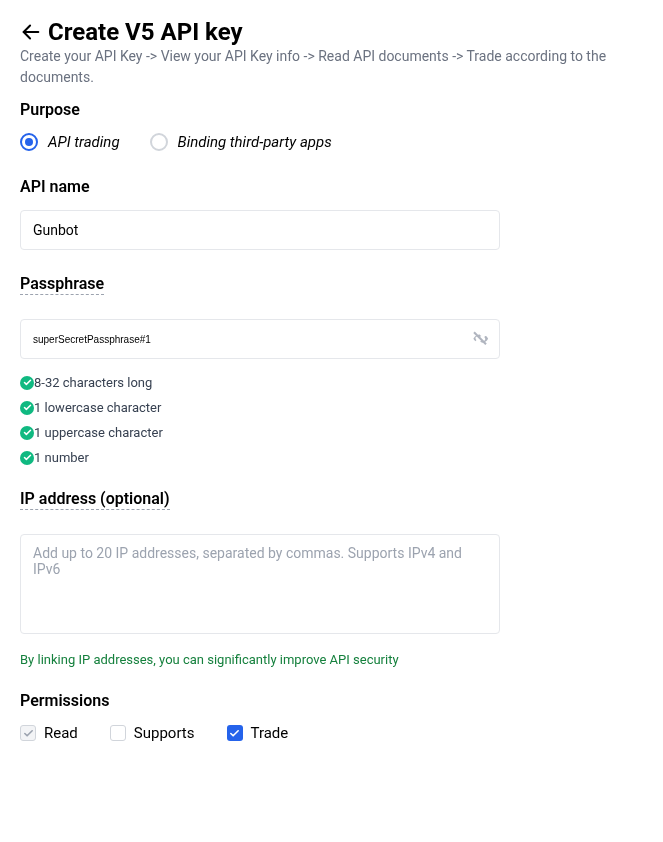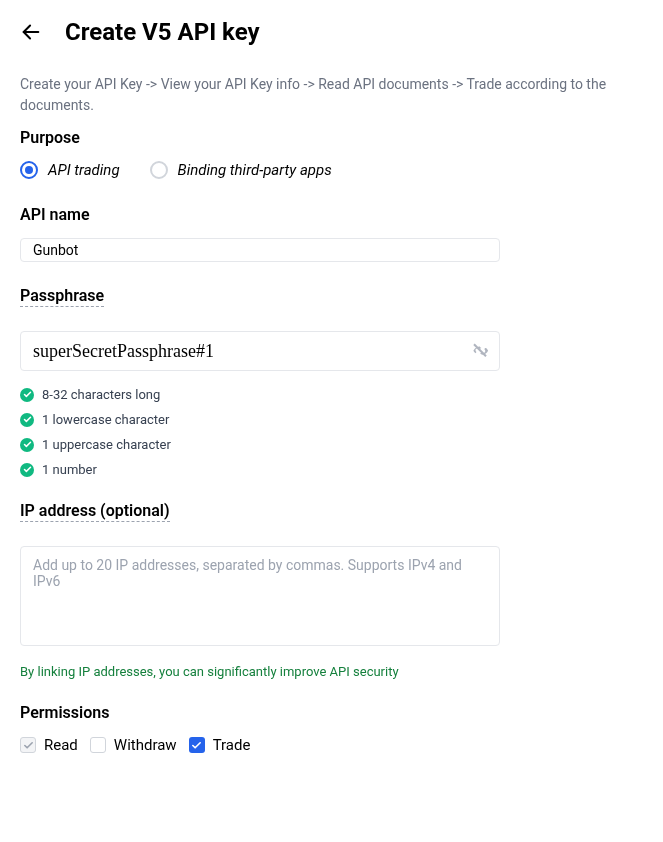--- a/index.html
+++ b/index.html
@@ -10,22 +10,21 @@
     body {
       font-family: -apple-system, BlinkMacSystemFont, "Segoe UI", Roboto, Helvetica, Arial, sans-serif;
       background: #fff;
       color: #000;
       padding: 18px 20px;
       width: 663px;
     }
     .header-row {
       display: flex;
       align-items: center;
-      gap: 23px;
-      margin-bottom: 28px;
+      gap: 6px;
     }
     .back-arrow {
       width: 22px;
       height: 22px;
       display: inline-flex;
       align-items: center;
       justify-content: center;
       cursor: pointer;
     }
     .back-arrow svg { width: 22px; height: 22px; }
@@ -82,21 +81,21 @@
       height: 8px;
       border-radius: 50%;
       background: #2563eb;
     }
     .radio-label {
       font-size: 15px;
       color: #000;
     }
     .text-input {
       width: 480px;
-      height: 24px;
+      height: 40px;
       border: 1px solid #e5e7eb;
       border-radius: 4px;
       padding: 0 12px;
       font-size: 14px;
       color: #000;
       font-family: inherit;
       outline: none;
     }
     .input-block { margin-bottom: 24px; }
     .pass-wrapper {
@@ -106,41 +105,40 @@
       border-radius: 4px;
       display: flex;
       align-items: center;
       padding-right: 10px;
     }
     .pass-wrapper input {
       border: none;
       flex: 1;
       height: 100%;
       padding: 0 12px;
-      font-size: 18px;
-      font-family: Liberation Serif, serif;
+      font-size: 10px;
+      font-family: Liberation Sans, sans-serif;
       outline: none;
       background: transparent;
     }
     .eye-icon {
       width: 18px;
       height: 18px;
       color: #9ca3af;
       cursor: pointer;
       display: inline-flex;
     }
     .eye-icon svg { width: 18px; height: 18px; }
     .rules {
       margin-top: 16px;
       margin-bottom: 24px;
     }
     .rule-item {
       display: flex;
       align-items: center;
-      gap: 8px;
       margin-bottom: 10px;
       font-size: 13px;
       color: #374151;
     }
     .check-circle {
       width: 14px;
       height: 14px;
       background: #10b981;
       border-radius: 50%;
       display: inline-flex;
@@ -163,21 +161,21 @@
     }
     .ip-textarea::placeholder { color: #9ca3af; }
     .ip-note {
       font-size: 13px;
       color: #15803d;
       margin-top: 14px;
       margin-bottom: 24px;
     }
     .perm-row {
       display: flex;
-      gap: 12px;
+      gap: 32px;
       margin-bottom: 40px;
       align-items: center;
     }
     .perm-item {
       display: flex;
       align-items: center;
       gap: 8px;
     }
     .checkbox {
       width: 16px;
@@ -297,21 +295,21 @@
   <div class="perm-item">
     <span class="checkbox disabled">
       <svg viewBox="0 0 24 24" fill="none" stroke="#9ca3af" stroke-width="3.5" stroke-linecap="round" stroke-linejoin="round">
           <polyline points="20 6 9 17 4 12"></polyline>
         </svg>
     </span>
     <span class="perm-label">Read</span>
   </div>
   <div class="perm-item">
     <span class="checkbox unchecked"></span>
-    <span class="perm-label">Withdraw</span>
+    <span class="perm-label">Supports</span>
   </div>
   <div class="perm-item">
     <span class="checkbox checked">
       <svg viewBox="0 0 24 24" fill="none" stroke="#fff" stroke-width="3.5" stroke-linecap="round" stroke-linejoin="round">
           <polyline points="20 6 9 17 4 12"></polyline>
         </svg>
     </span>
     <span class="perm-label">Trade</span>
   </div>
 </div>

